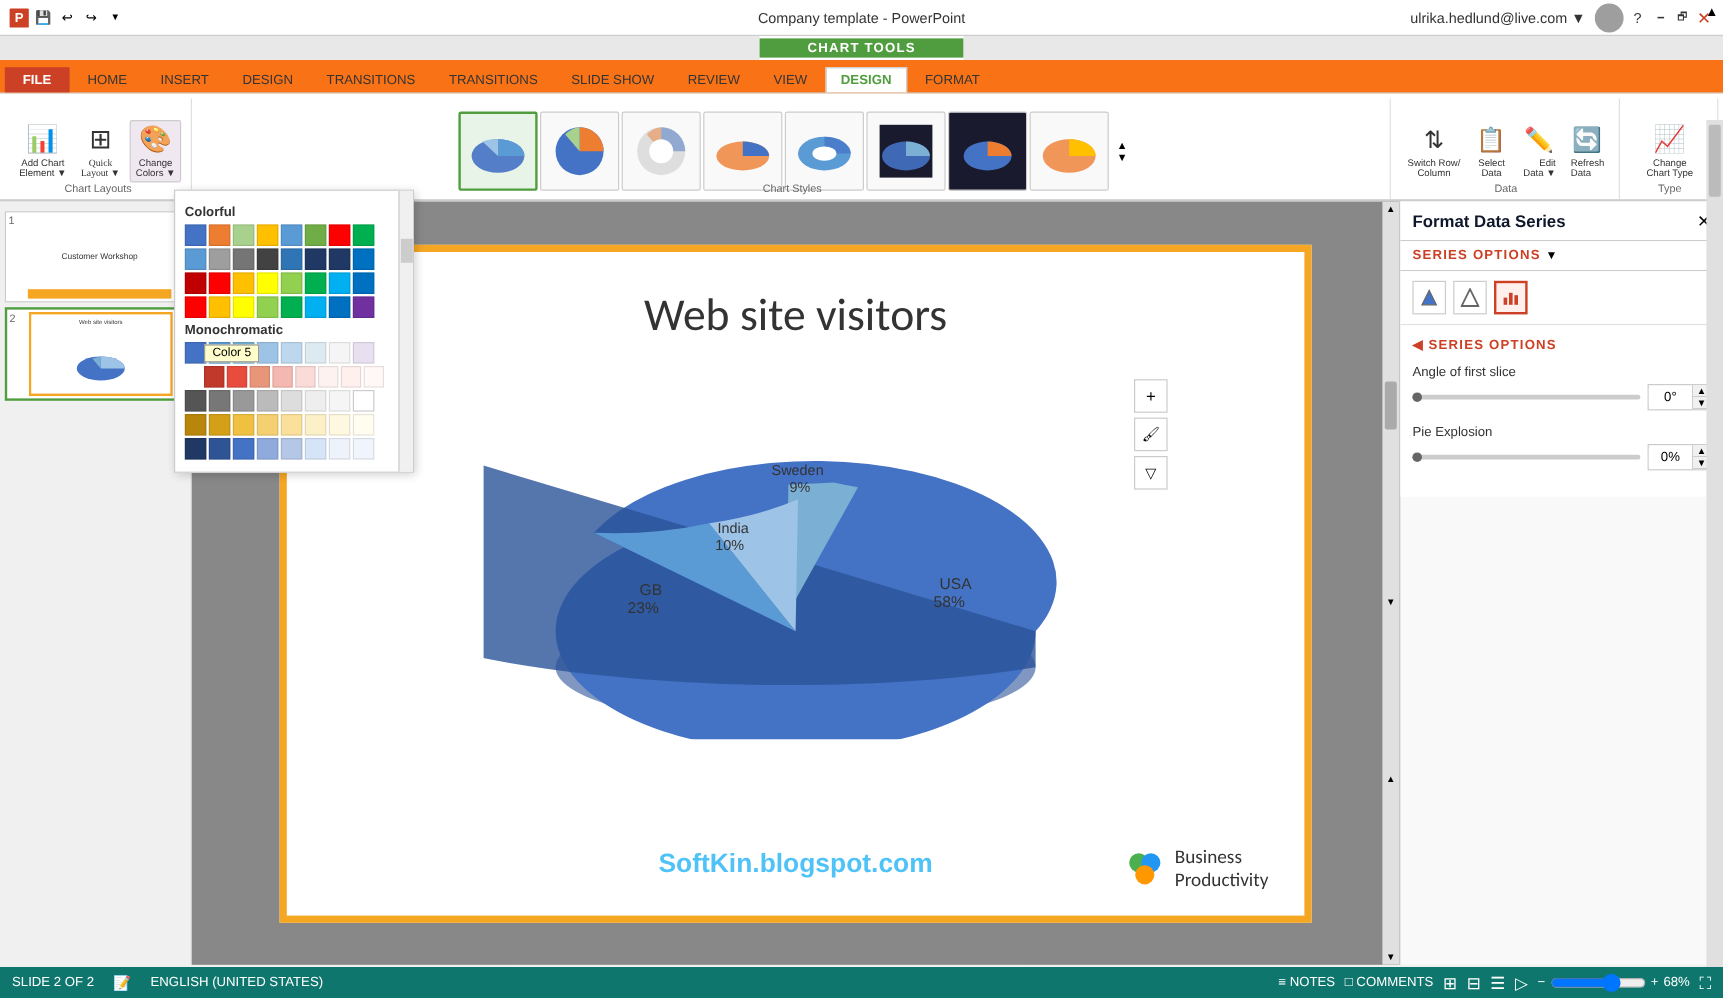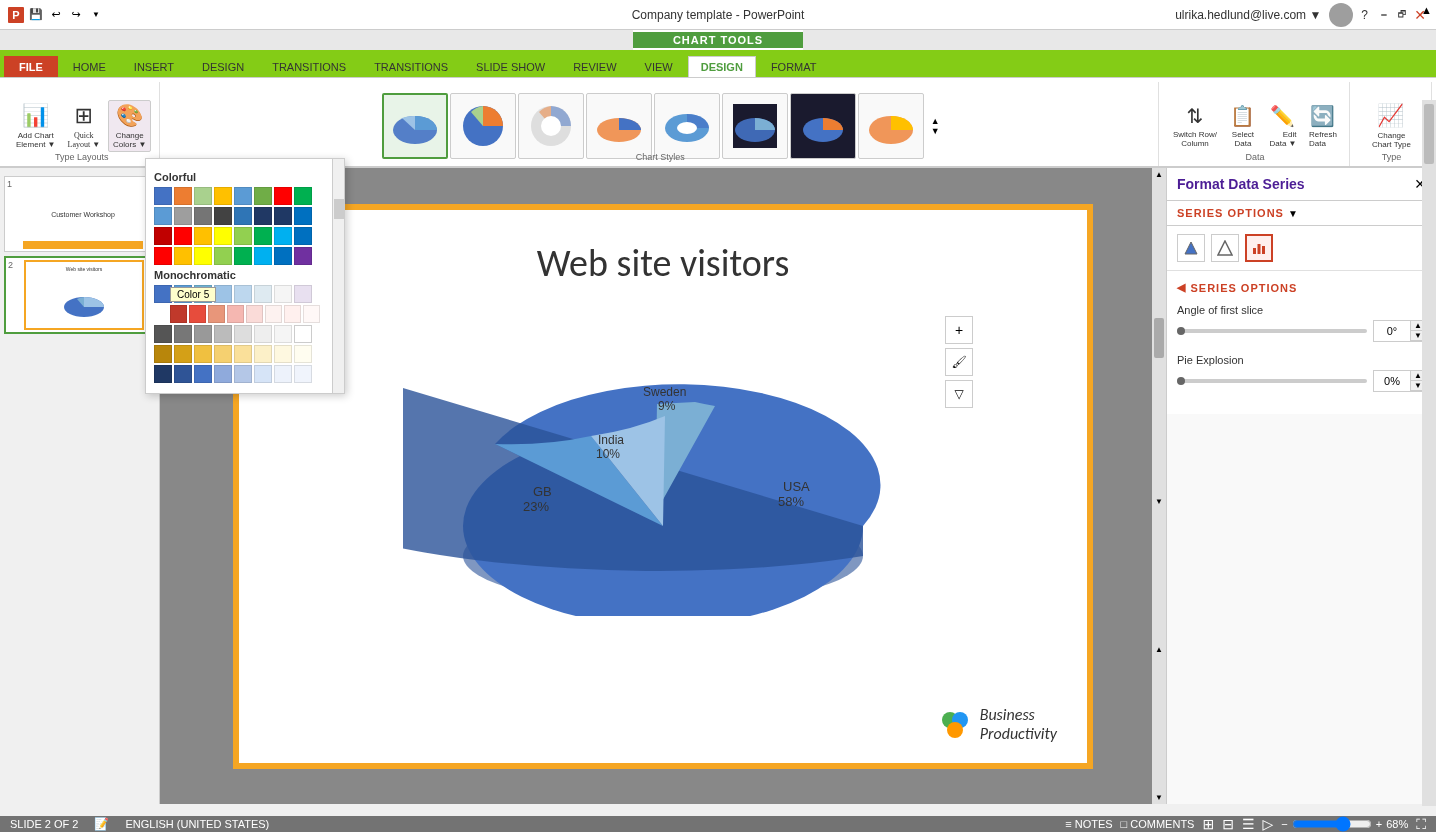--- a/index.html
+++ b/index.html
@@ -41,21 +41,21 @@
       background: #4f9d3e;
       color: white;
       font-size: 11px;
       font-weight: bold;
       padding: 2px 40px;
       letter-spacing: 1px;
     }
 
     
     .ribbon-tabs {
-      background: #84cc16;
+      background: #f97316;
       height: 28px;
       display: flex;
       align-items: flex-end;
       border-bottom: 1px solid #ccc;
       padding-left: 4px;
     }
     .ribbon-tab {
       padding: 4px 12px;
       font-size: 11px;
       cursor: pointer;
@@ -270,23 +270,21 @@
       font-size: 22px;
       font-weight: bold;
       white-space: nowrap;
       font-family: Arial, sans-serif;
     }
     .logo-area {
       position: absolute;
       bottom: 20px;
       right: 30px;
       display: flex;
-      align-items: center;
       gap: 6px;
-      font-style: italic;
     }
     .logo-text { font-size: 16px; font-family: Calibri, sans-serif; color: #333; }
 
     
     .side-panel {
       width: 270px;
       background: #f9f9f9;
       border-left: 1px solid #ccc;
       display: flex;
       flex-direction: column;
@@ -295,21 +293,21 @@
       display: flex;
       align-items: center;
       justify-content: space-between;
       padding: 8px 10px;
       border-bottom: 1px solid #ccc;
       background: white;
     }
     .side-panel-title {
       font-size: 14px;
       font-weight: bold;
-      color: #4c1d95;
+      color: #0f172a;
     }
     .side-panel-icons {
       display: flex;
       align-items: center;
       gap: 4px;
     }
     .series-options-header {
       display: flex;
       align-items: center;
       padding: 6px 10px;
@@ -413,22 +411,22 @@
       cursor: pointer;
       display: flex;
       align-items: center;
       justify-content: center;
       font-size: 8px;
       border-bottom: 1px solid #ccc;
     }
 
     
     .status-bar {
-      height: 16px;
-      background: #737373;
+      height: 26px;
+      background: #0f766e;
       display: flex;
       align-items: center;
       justify-content: space-between;
       padding: 0 10px;
       color: white;
       font-size: 11px;
     }
     .status-left { display: flex; align-items: center; gap: 16px; }
     .status-right { display: flex; align-items: center; gap: 8px; }
     .zoom-control { display: flex; align-items: center; gap: 4px; }
@@ -511,21 +509,21 @@
       </div>
       <div class="ribbon-btn">
         <div class="btn-icon" style="font-size:22px;">⊞</div>
         <span style="font-size:8px;text-align:center;font-family:Liberation Serif, serif;">Quick<br>Layout ▼</span>
       </div>
       <div class="ribbon-btn" style="background:#f0e8f0;border:1px solid #ccc;">
         <div class="btn-icon" style="font-size:22px;">🎨</div>
         <span style="font-size:8px;text-align:center;">Change<br>Colors ▼</span>
       </div>
     </div>
-    <span class="ribbon-group-label">Type Layouts</span>
+    <span class="ribbon-group-label">Chart Layouts</span>
   </div>
 
   <div class="ribbon-group" style="flex:1;">
     <div style="display:flex;align-items:center;flex:1;padding-top:4px;">
       <div class="chart-styles-area">
 
         <div class="chart-thumb selected">
           <svg viewBox="0 0 56 56">
               <ellipse cx="28" cy="32" rx="22" ry="14" fill="#4472C4" opacity="0.9"></ellipse>
               <path d="M28 18 L28 32 L50 32 A22 14 0 0 0 28 18Z" fill="#5B9BD5"></path>
@@ -685,20 +683,21 @@
         </svg>
 
         
         <div style="position:absolute;right:-50px;top:20px;display:flex;flex-direction:column;gap:4px;">
           <div style="width:28px;height:28px;background:white;border:1px solid #ccc;display:flex;align-items:center;justify-content:center;cursor:pointer;font-size:14px;">+</div>
           <div style="width:28px;height:28px;background:white;border:1px solid #ccc;display:flex;align-items:center;justify-content:center;cursor:pointer;font-size:12px;">🖌</div>
           <div style="width:28px;height:28px;background:white;border:1px solid #ccc;display:flex;align-items:center;justify-content:center;cursor:pointer;font-size:12px;">▽</div>
         </div>
       </div>
 
+      <div class="watermark">SoftKin.blogspot.com</div>
 
       <div class="logo-area">
         <svg width="36" height="36" viewBox="0 0 36 36">
           <circle cx="12" cy="14" r="8" fill="#4caf50"></circle>
           <circle cx="22" cy="14" r="8" fill="#2196f3"></circle>
           <circle cx="17" cy="24" r="8" fill="#ff9800"></circle>
         </svg>
         <div class="logo-text">Business<br>Productivity</div>
       </div>
     </div>

